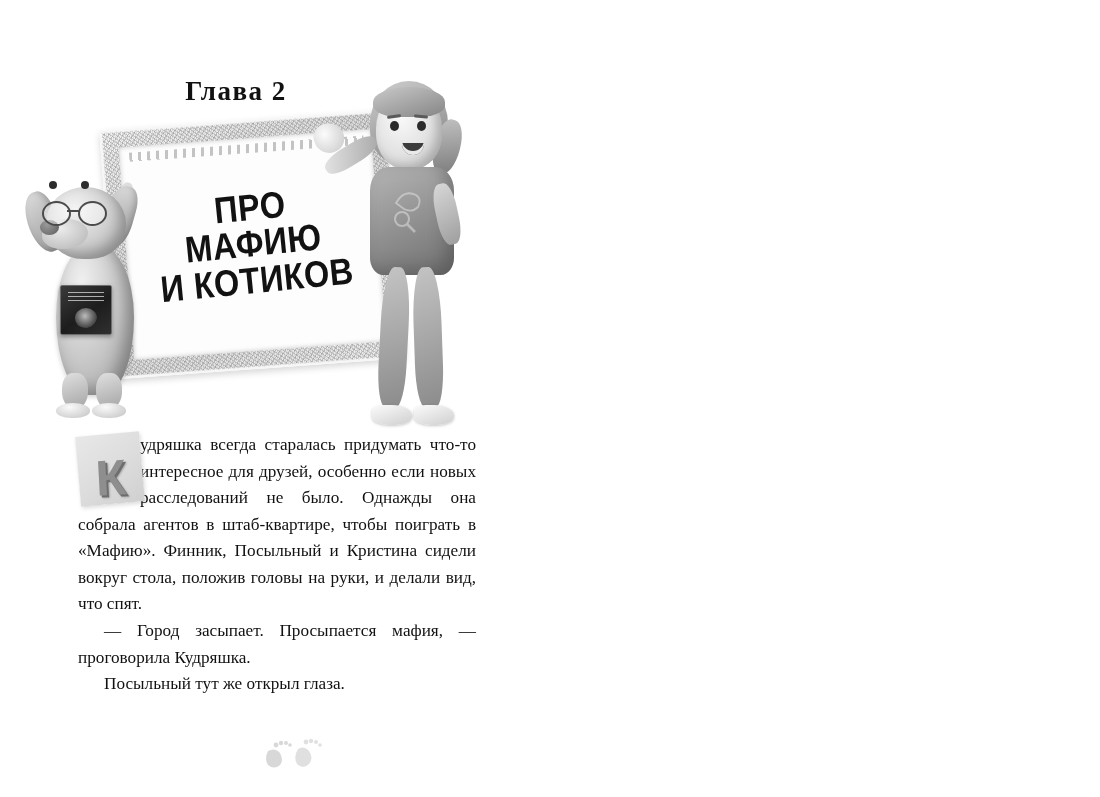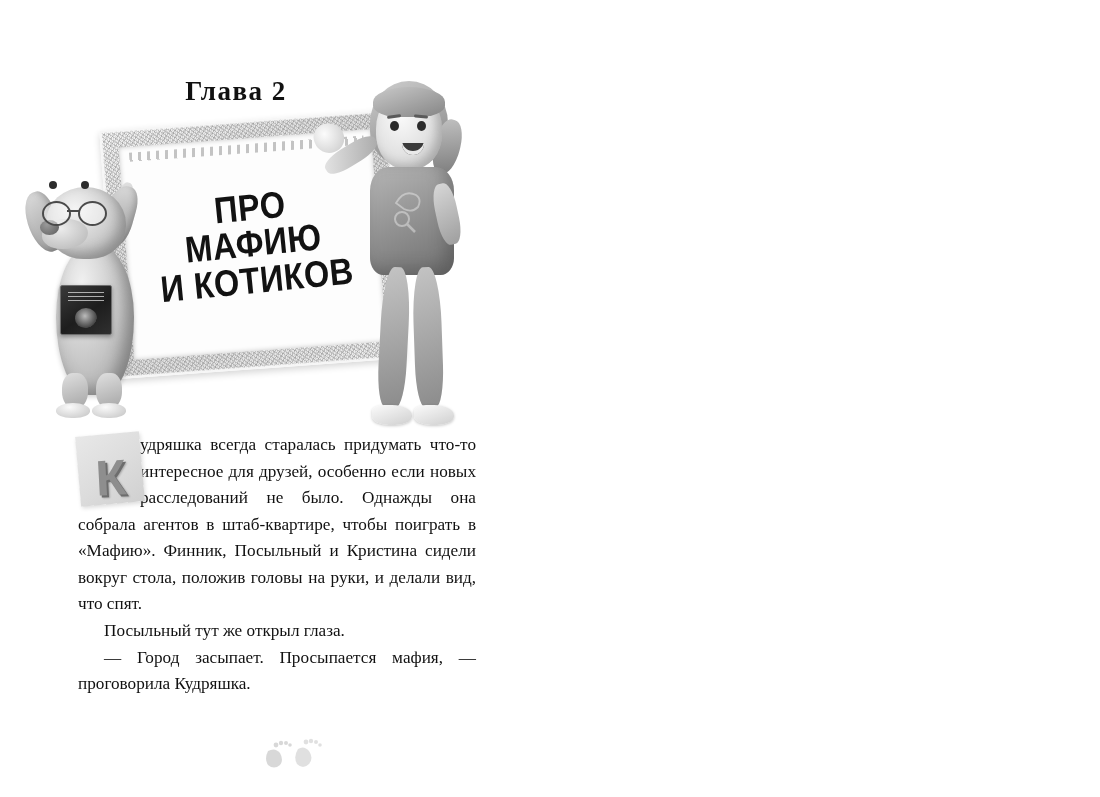--- a/index.html
+++ b/index.html
@@ -490,22 +490,22 @@
       </div>
     </div>
 
     <div class="body-text left-text">
       <div class="indent-wrap">
         <div class="dropcap">
           <span>К</span>
         </div>
       </div>
       <p class="para first">удряшка всегда старалась придумать что-то интересное для друзей, особенно если новых расследований не было. Однажды она собрала агентов в штаб-квартире, чтобы поиграть в «Мафию». Финник, Посыльный и Кристина сидели вокруг стола, положив головы на руки, и делали вид, что спят.</p>
+      <p class="para">— Город засыпает. Просыпается мафия, — проговорила Кудряшка.</p>
       <p class="para">Посыльный тут же открыл глаза.</p>
-      <p class="para">— Город засыпает. Просыпается мафия, — проговорила Кудряшка.</p>
     </div>
 
     <svg class="footprints fp-left" viewBox="0 0 70 38">
       <g fill="#b9b9b9">
         <path d="M10 14 Q6 22 10 28 Q16 33 22 28 Q26 23 22 16 Q17 10 10 14 Z"></path>
         <circle cx="18" cy="8" r="2.4"></circle>
         <circle cx="23" cy="6" r="2.2"></circle>
         <circle cx="28" cy="6" r="2.0"></circle>
         <circle cx="32" cy="8" r="1.8"></circle>
       </g>

